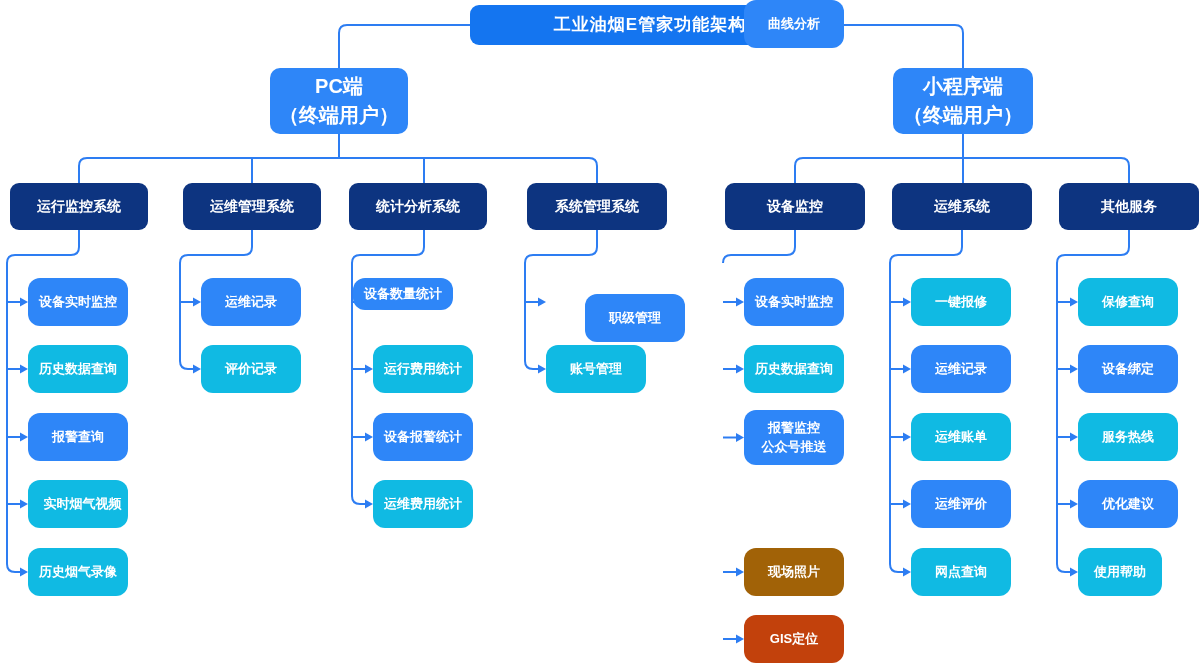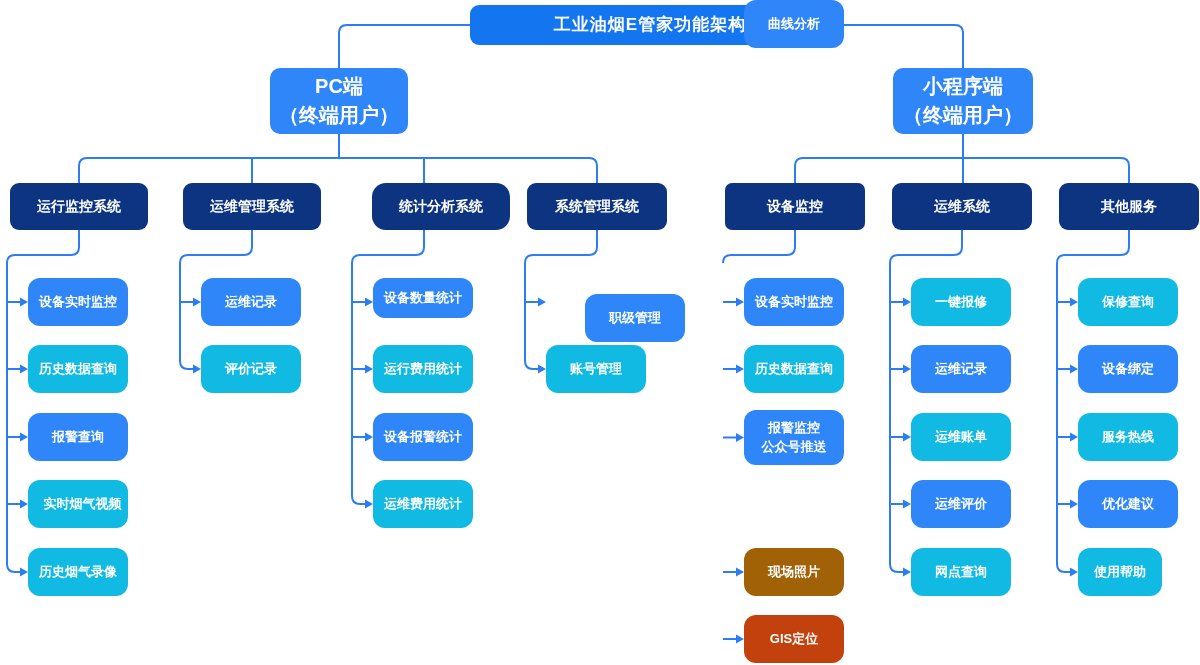--- a/index.html
+++ b/index.html
@@ -97,33 +97,33 @@
     </div>
     <div class="node node-header" style="left: 10px; top: 183px; width: 138px; height: 47px; background: rgb(13, 52, 128);">运行监控系统</div>
     <div class="node node-leaf" style="left: 28px; top: 278px; width: 100px; height: 48px; background: rgb(46, 134, 248);">设备实时监控</div>
     <div class="node node-leaf" style="left: 28px; top: 345px; width: 100px; height: 48px; background: rgb(16, 186, 227);">历史数据查询</div>
     <div class="node node-leaf" style="left: 28px; top: 413px; width: 100px; height: 48px; background: rgb(46, 134, 248);">报警查询</div>
     <div class="node node-leaf" style="left: 28px; top: 480px; width: 100px; height: 48px; background: rgb(16, 186, 227); padding-left: 9px;">实时烟气视频</div>
     <div class="node node-leaf" style="left: 28px; top: 548px; width: 100px; height: 48px; background: rgb(16, 186, 227);">历史烟气录像</div>
     <div class="node node-header" style="left: 183px; top: 183px; width: 138px; height: 47px; background: rgb(13, 52, 128);">运维管理系统</div>
     <div class="node node-leaf" style="left: 201px; top: 278px; width: 100px; height: 48px; background: rgb(46, 134, 248);">运维记录</div>
     <div class="node node-leaf" style="left: 201px; top: 345px; width: 100px; height: 48px; background: rgb(16, 186, 227);">评价记录</div>
-    <div class="node node-header" style="left: 372px; top: 183px; width: 138px; height: 47px; background: rgb(13, 52, 128); border-radius: 14px;">统计分析系统</div>
-    <div class="node node-leaf" style="left: 373px; top: 278px; width: 100px; height: 40px; background: rgb(46, 134, 248);">设备数量统计</div>
+    <div class="node node-header" style="left: 349px; top: 183px; width: 138px; height: 47px; background: rgb(13, 52, 128);">统计分析系统</div>
+    <div class="node node-leaf" style="left: 353px; top: 278px; width: 100px; height: 32px; background: rgb(46, 134, 248);">设备数量统计</div>
     <div class="node node-leaf" style="left: 373px; top: 345px; width: 100px; height: 48px; background: rgb(16, 186, 227);">运行费用统计</div>
     <div class="node node-leaf" style="left: 373px; top: 413px; width: 100px; height: 48px; background: rgb(46, 134, 248);">设备报警统计</div>
     <div class="node node-leaf" style="left: 373px; top: 480px; width: 100px; height: 48px; background: rgb(16, 186, 227);">运维费用统计</div>
     <div class="node node-header" style="left: 527px; top: 183px; width: 140px; height: 47px; background: rgb(13, 52, 128);">系统管理系统</div>
     <div class="node node-leaf" style="left: 546px; top: 294px; width: 100px; height: 48px; background: rgb(46, 134, 248); margin-left: 39px;">职级管理</div>
     <div class="node node-leaf" style="left: 546px; top: 345px; width: 100px; height: 48px; background: rgb(16, 186, 227);">账号管理</div>
     <div class="node node-branch" style="left: 893px; top: 68px; width: 140px; height: 66px; background: rgb(46, 134, 248); justify-content: center;">
       <span>小程序端</span>
       <span>（终端用户）</span>
     </div>
-    <div class="node node-header" style="left: 725px; top: 183px; width: 140px; height: 47px; background: rgb(13, 52, 128); border-radius: 7px;">设备监控</div>
+    <div class="node node-header" style="left: 725px; top: 183px; width: 140px; height: 47px; background: rgb(13, 52, 128);">设备监控</div>
     <div class="node node-leaf" style="left: 744px; top: 278px; width: 100px; height: 48px; background: rgb(46, 134, 248);">设备实时监控</div>
     <div class="node node-leaf" style="left: 744px; top: 410px; width: 100px; height: 55px; background: rgb(46, 134, 248);">
       <span>报警监控</span>
       <span>公众号推送</span>
     </div>
     <div class="node node-leaf" style="left: 744px; top: 345px; width: 100px; height: 48px; background: rgb(16, 186, 227);">历史数据查询</div>
     <div class="node node-leaf" style="left: 744px; top: 548px; width: 100px; height: 48px; background: #a16207;">现场照片</div>
     <div class="node node-leaf" style="left: 744px; top: 615px; width: 100px; height: 48px; background: #c2410c;">GIS定位</div>
     <div class="node node-leaf" style="left: 744px; width: 100px; height: 48px; background: rgb(46, 134, 248);">曲线分析</div>
     <div class="node node-header" style="left: 892px; top: 183px; width: 140px; height: 47px; background: rgb(13, 52, 128);">运维系统</div>

